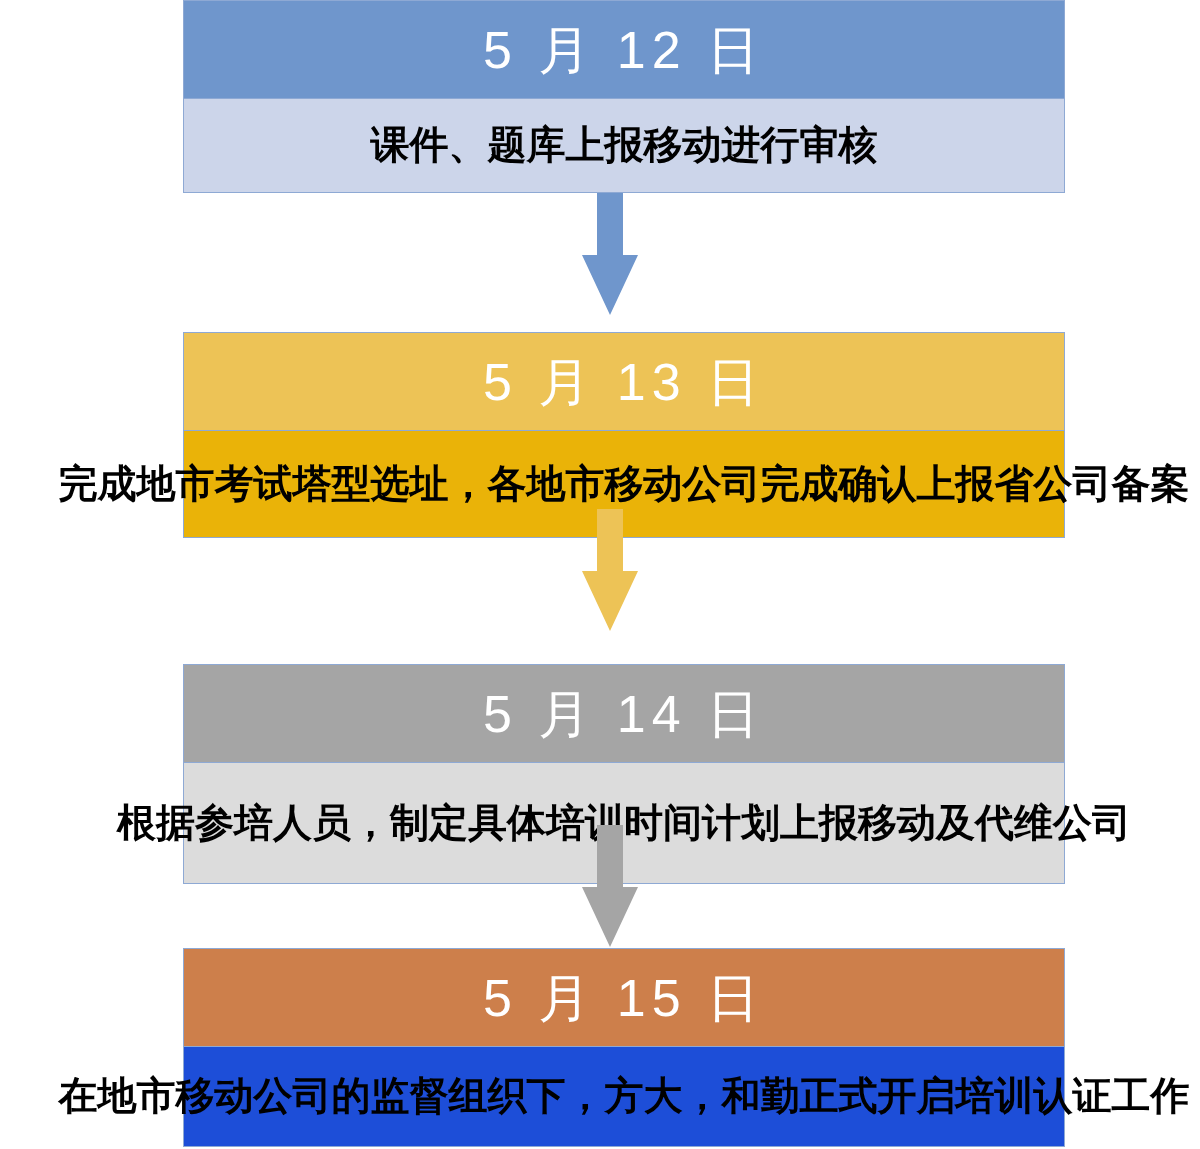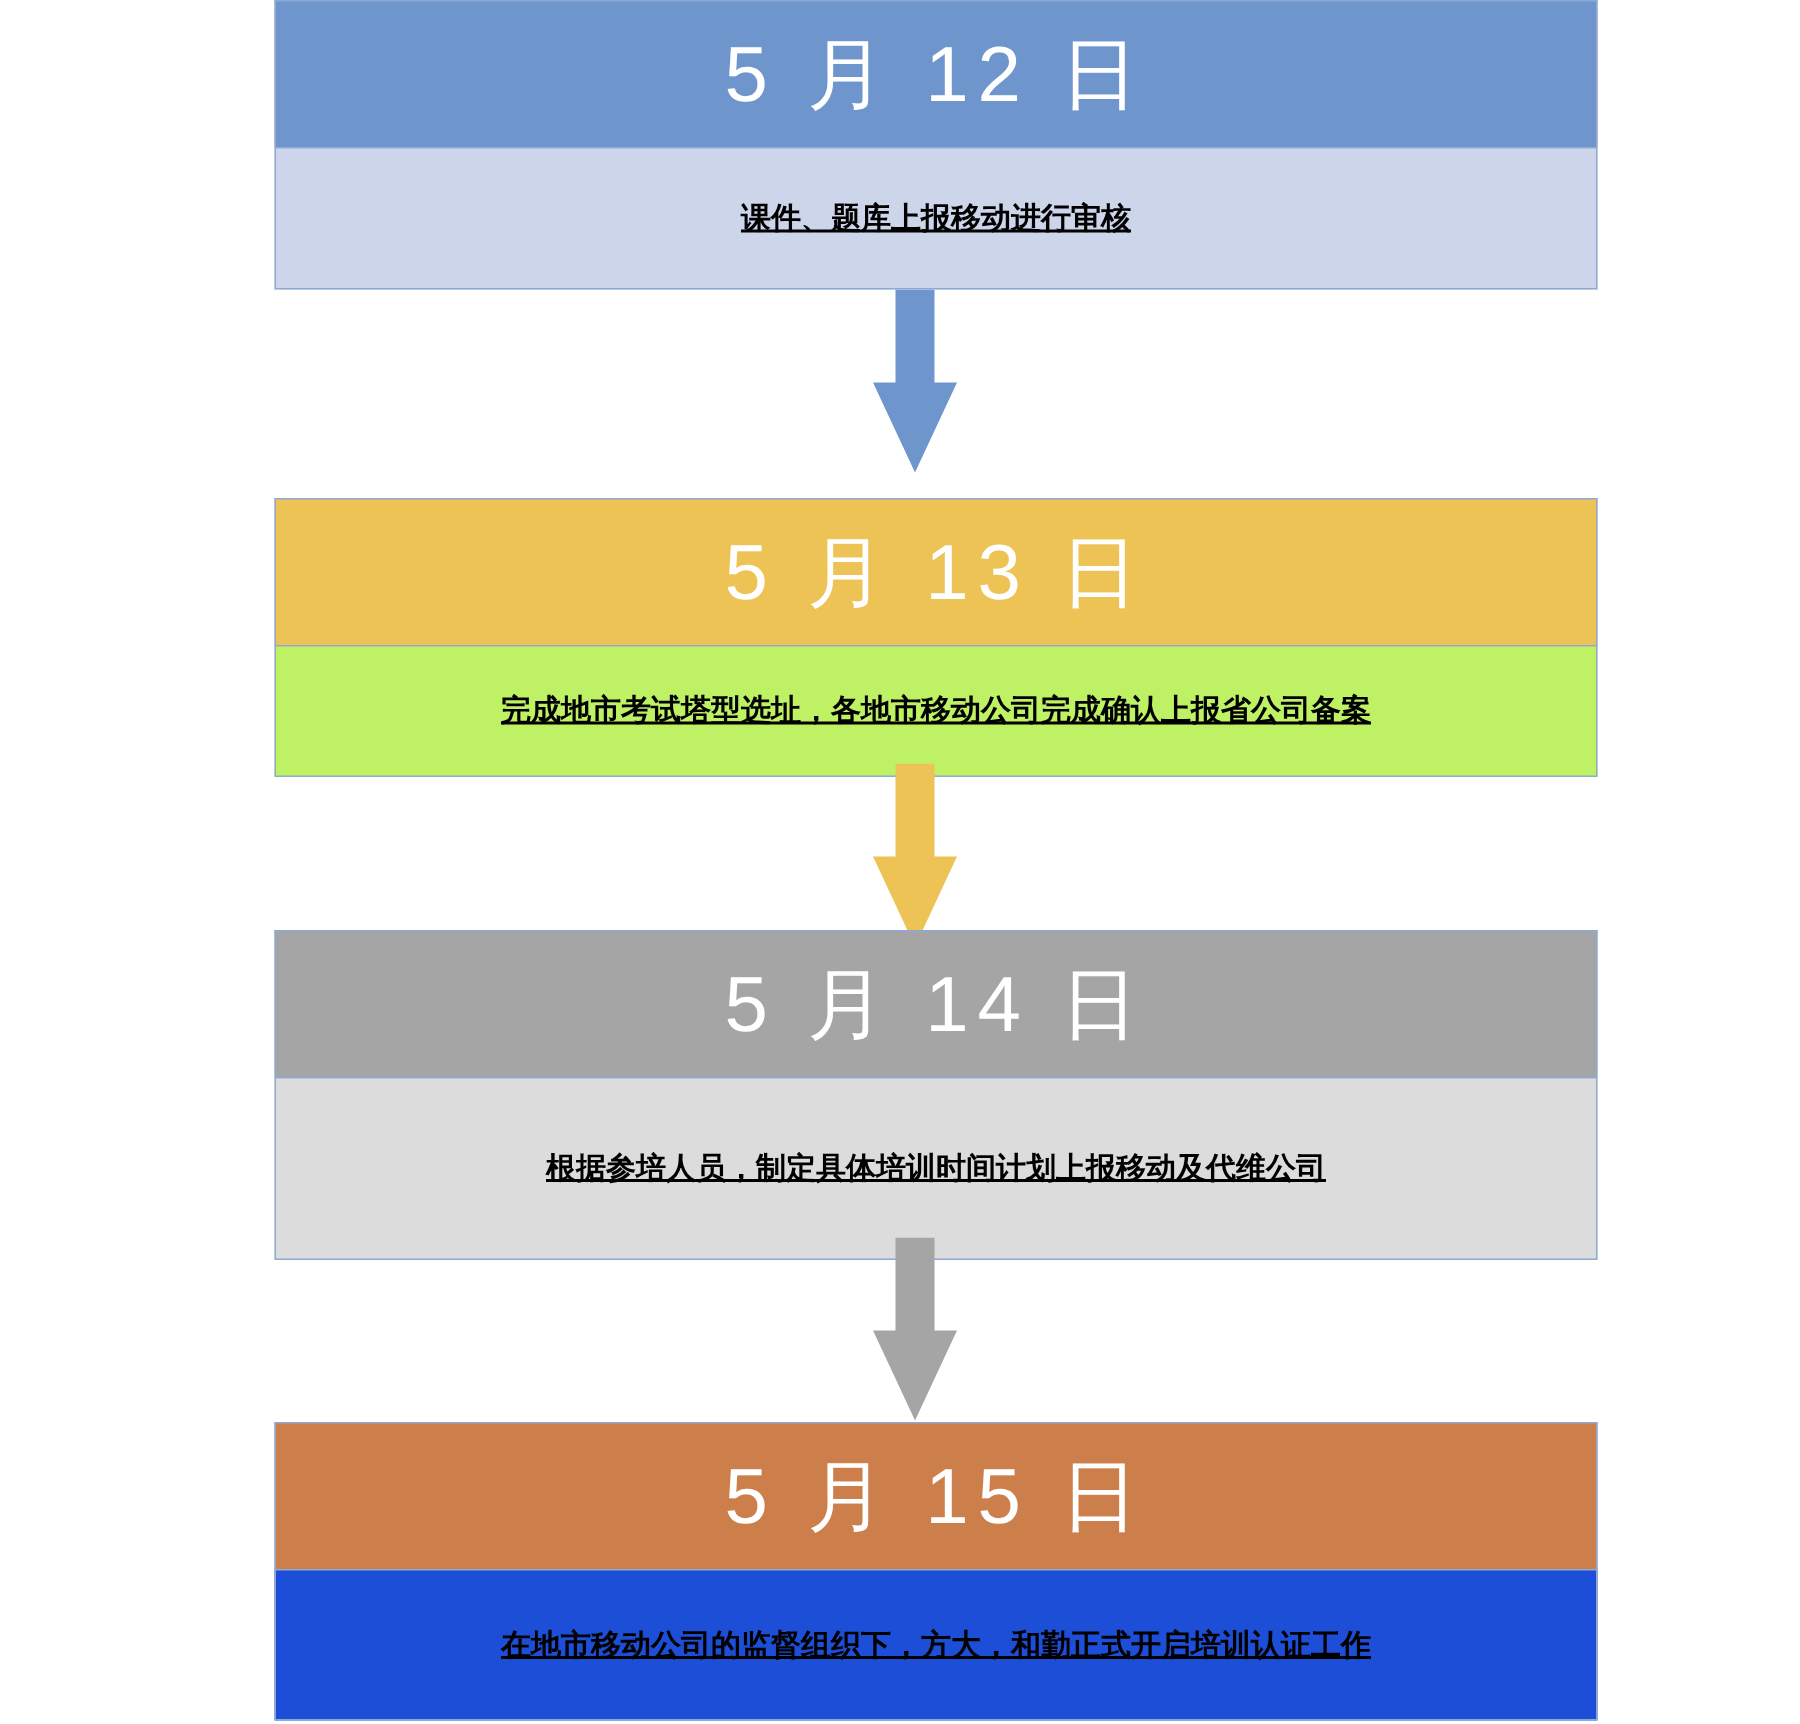--- a/index.html
+++ b/index.html
@@ -41,27 +41,26 @@
     white-space: nowrap;
   }
   .stage-body {
     box-sizing: border-box;
     border: 1px solid #8ea9d4;
     height: 95px;
     display: flex;
     align-items: center;
     justify-content: center;
     color: #000000;
-    font-size: 20px;
+    font-size: 39px;
     font-weight: bold;
     line-height: 1.2;
     text-align: right;
     padding: 0 6px;
     white-space: nowrap;
-    text-decoration: underline;
   }
   
   .connector {
     position: absolute;
     left: 0;
     width: 1200px;
     height: 122px;
     pointer-events: none;
   }
   .connector svg {
@@ -78,28 +77,28 @@
       <div class="stage-header" style="background: rgb(111, 150, 204); height: 98px;">5 月 12 日</div>
       <div class="stage-body" style="background: rgb(204, 213, 234); height: 95px;">课件、题库上报移动进行审核</div>
     </div>
     <div class="connector" style="top: 193px;">
       <svg viewBox="0 0 1200 122" xmlns="http://www.w3.org/2000/svg">
         <polygon points="597,0 623,0 623,62 638,62 610,122 582,62 597,62" fill="#6f96cc"></polygon>
       </svg>
     </div>
     <div class="stage" style="top: 332px;">
       <div class="stage-header" style="background: rgb(237, 195, 86); height: 98px;">5 月 13 日</div>
-      <div class="stage-body" style="background: #bef264; height: 88px;">完成地市考试塔型选址，各地市移动公司完成确认上报省公司备案</div>
+      <div class="stage-body" style="background: #eab308; height: 108px;">完成地市考试塔型选址，各地市移动公司完成确认上报省公司备案</div>
     </div>
     <div class="connector" style="top: 509px;">
       <svg viewBox="0 0 1200 122" xmlns="http://www.w3.org/2000/svg">
         <polygon points="597,0 623,0 623,62 638,62 610,122 582,62 597,62" fill="#edc356"></polygon>
       </svg>
     </div>
-    <div class="stage" style="top: 620px;">
+    <div class="stage" style="top: 664px;">
       <div class="stage-header" style="background: rgb(165, 165, 165); height: 98px;">5 月 14 日</div>
       <div class="stage-body" style="background: rgb(220, 220, 220); height: 122px;">根据参培人员，制定具体培训时间计划上报移动及代维公司</div>
     </div>
     <div class="connector" style="top: 825px;">
       <svg viewBox="0 0 1200 122" xmlns="http://www.w3.org/2000/svg">
         <polygon points="597,0 623,0 623,62 638,62 610,122 582,62 597,62" fill="#a5a5a5"></polygon>
       </svg>
     </div>
     <div class="stage" style="top: 948px;">
       <div class="stage-header" style="background: rgb(205, 127, 75); height: 98px;">5 月 15 日</div>

